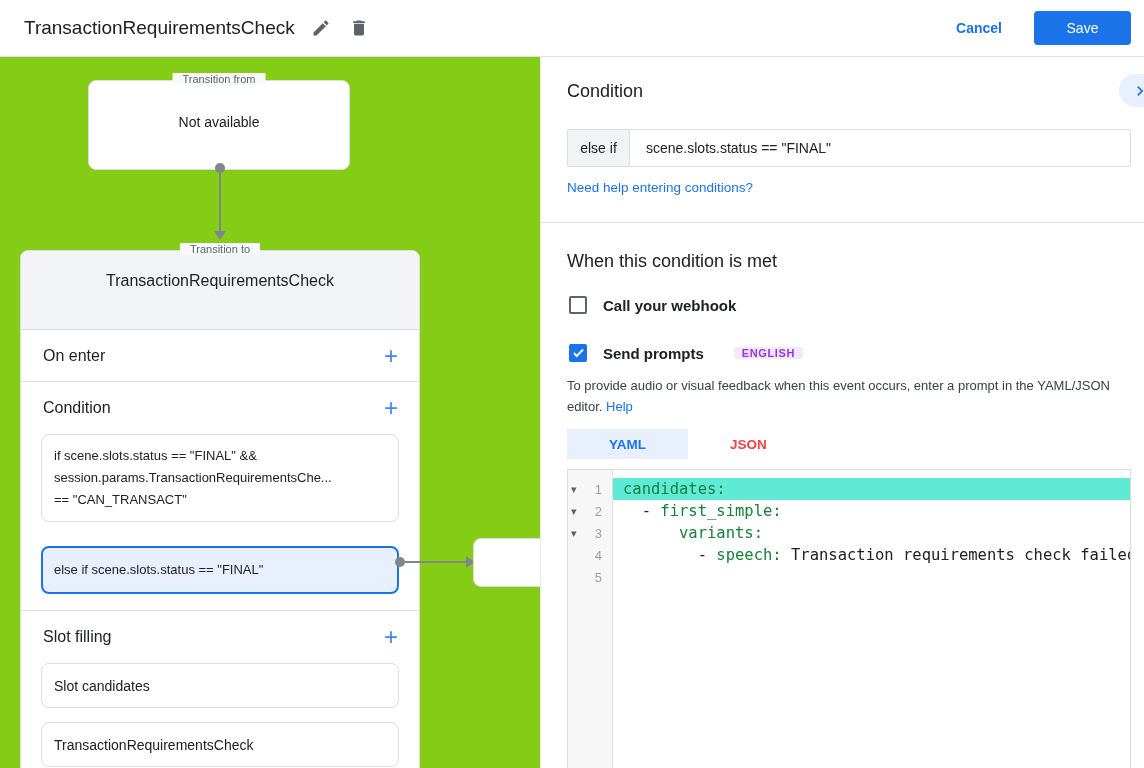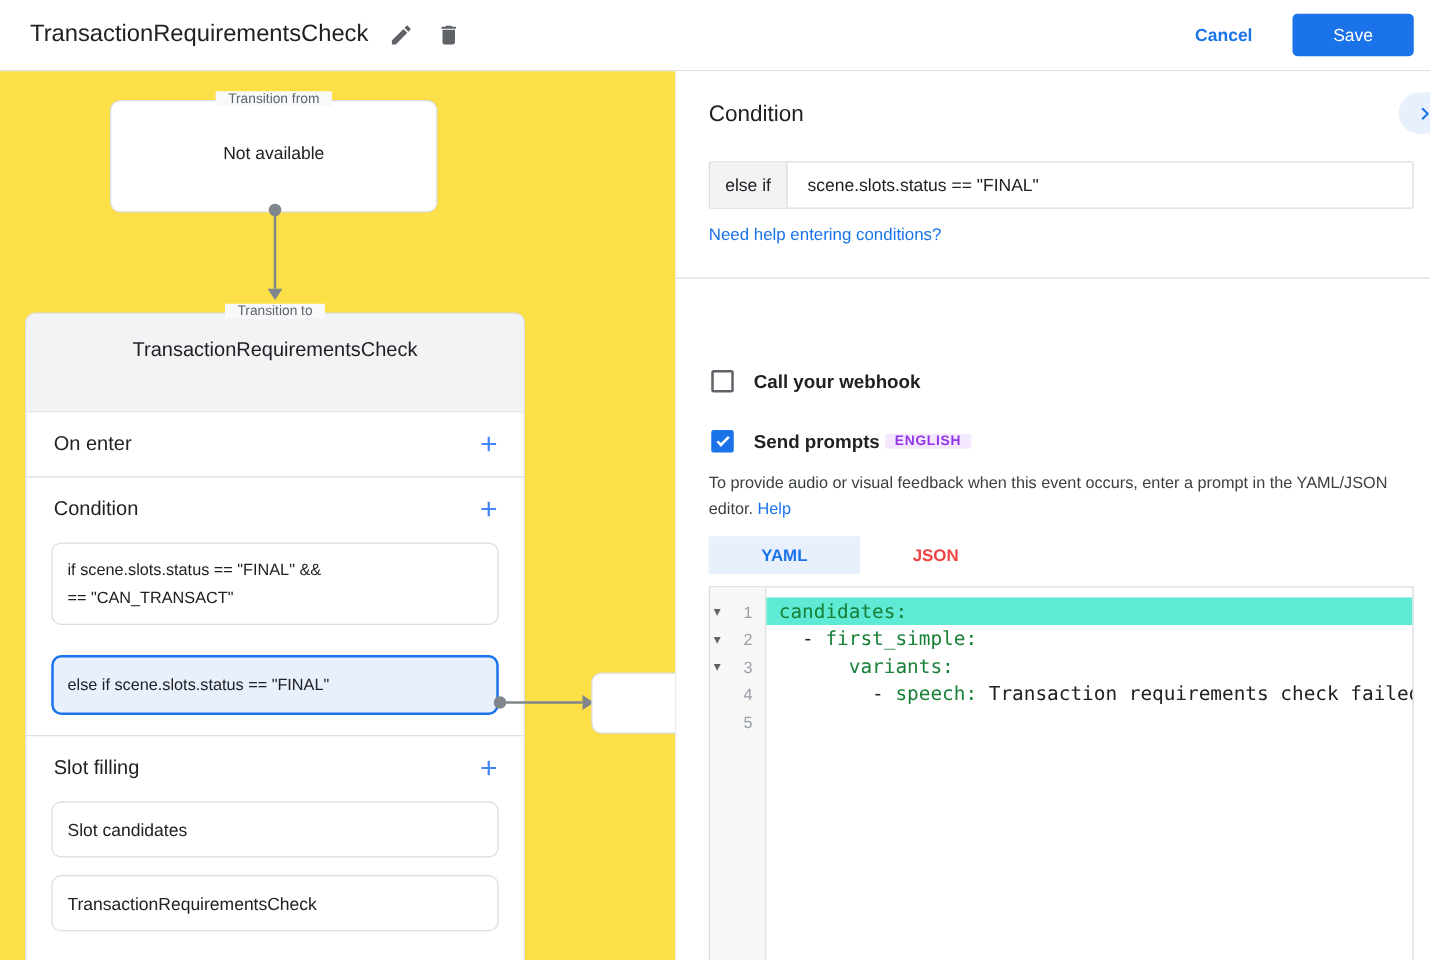--- a/index.html
+++ b/index.html
@@ -14,21 +14,21 @@
   .icon-btn { width:36px; height:36px; border:none; background:transparent; display:flex;
               align-items:center; justify-content:center; cursor:pointer; }
   .icon-btn svg { width:20px; height:20px; fill:#5f6368; }
   .appbar-actions { margin-left:auto; display:flex; margin-right:13px; }
   .cancel-btn { border:none; background:transparent; color:#1a73e8; font-size:14px; font-weight:700;
                 padding:8px 16px; margin-right:16px; cursor:pointer; font-family:inherit; }
   .save-btn { border:none; background:#1a73e8; color:#fff; font-size:14px; font-weight:400;
               width:97px; height:34px; border-radius:4px; cursor:pointer; font-family:inherit; }
 
   
-  .canvas { position:absolute; left:0; top:57px; width:540px; height:711px; background:#fde047; overflow:hidden; }
+  .canvas { position:absolute; left:0; top:57px; width:540px; height:711px; background:#84cc16; overflow:hidden; }
   .legend { position:absolute; top:-8px; left:50%; transform:translateX(-50%); background:#f8f9fa;
             padding:0 10px; font-size:11px; color:#5f6368; white-space:nowrap; }
   .tf-box { position:absolute; left:88px; top:23px; width:262px; height:90px; background:#fff;
             border:1px solid #dadce0; border-radius:8px; display:flex; align-items:center; justify-content:center; }
   .tf-msg { font-size:14px; color:#202124; margin-top:-6px; }
 
   .v-conn-dot { position:absolute; left:215px; top:106px; width:10px; height:10px; border-radius:50%; background:#80868b; }
   .v-conn-line { position:absolute; left:219px; top:111px; width:2px; height:63px; background:#80868b; }
   .v-conn-head { position:absolute; left:214px; top:174px; width:0; height:0;
                  border-left:6px solid transparent; border-right:6px solid transparent; border-top:9px solid #80868b; }
@@ -80,21 +80,21 @@
   .when-title { position:absolute; left:26px; top:194px; font-size:18px; color:#202124; }
   .check-row { position:absolute; left:28px; display:flex; align-items:center; }
   .check-row.webhook { top:239px; }
   .check-row.prompts { top:287px; }
   .checkbox { width:18px; height:18px; border:2px solid #5f6368; border-radius:2px; background:#fff;
               margin-right:16px; cursor:pointer; flex:none; }
   .checkbox.checked { border-color:#1a73e8; background:#1a73e8; position:relative; }
   .checkmark { position:absolute; left:5px; top:1px; width:5px; height:10px;
                border:solid #fff; border-width:0 2px 2px 0; transform:rotate(45deg); }
   .check-label { font-size:15px; font-weight:700; color:#202124; cursor:pointer; }
-  .lang-badge { margin-left:4px; background:#f3e8fd; color:#9334e6; font-size:11px; font-weight:700;
+  .lang-badge { margin-left:30px; background:#f3e8fd; color:#9334e6; font-size:11px; font-weight:700;
                 letter-spacing:0.6px; padding:0 8px; border-radius:3px; }
   .prompt-desc { position:absolute; left:26px; top:318px; width:568px; font-size:13px; color:#3c4043; line-height:21px; }
   .inline-help { color:#1a73e8; text-decoration:none; cursor:pointer; }
 
   .tabs { position:absolute; left:26px; top:372px; display:flex; }
   .tab { width:121px; height:30px; display:flex; align-items:center; justify-content:center;
          font-size:13.5px; font-weight:700; color:#ef4444; cursor:pointer; }
   .tab.active { background:#e8f0fe; color:#1a73e8; }
 
   .editor { position:absolute; left:26px; top:412px; width:564px; height:300px;
@@ -156,20 +156,21 @@
         <button class="plus-btn">+</button>
       </div>
 
       <div class="cond-section">
         <div class="row-head">
           <span class="row-label">Condition</span>
           <button class="plus-btn">+</button>
         </div>
         <div class="cond-box">
           <div class="cond-line">if scene.slots.status == "FINAL" &amp;&amp;</div>
+          <div class="cond-line">session.params.TransactionRequirementsChe...</div>
           <div class="cond-line">== "CAN_TRANSACT"</div>
         </div>
         <div class="cond-box-selected">
           <div class="cond-line">else if scene.slots.status == "FINAL"</div>
         </div>
       </div>
 
       <div class="row-head">
         <span class="row-label">Slot filling</span>
         <button class="plus-btn">+</button>
@@ -194,20 +195,21 @@
     </button>
 
     <div class="cond-input-group">
       <div class="cond-prefix">else if</div>
       <div class="cond-value">scene.slots.status == "FINAL"</div>
     </div>
     <a class="help-link">Need help entering conditions?</a>
 
     <div class="panel-divider"></div>
 
+    <div class="when-title">When this condition is met</div>
 
     <div class="check-row webhook">
       <span class="checkbox"></span>
       <span class="check-label">Call your webhook</span>
     </div>
 
     <div class="check-row prompts">
       <span class="checkbox checked">
         <span class="checkmark"></span>
       </span>

